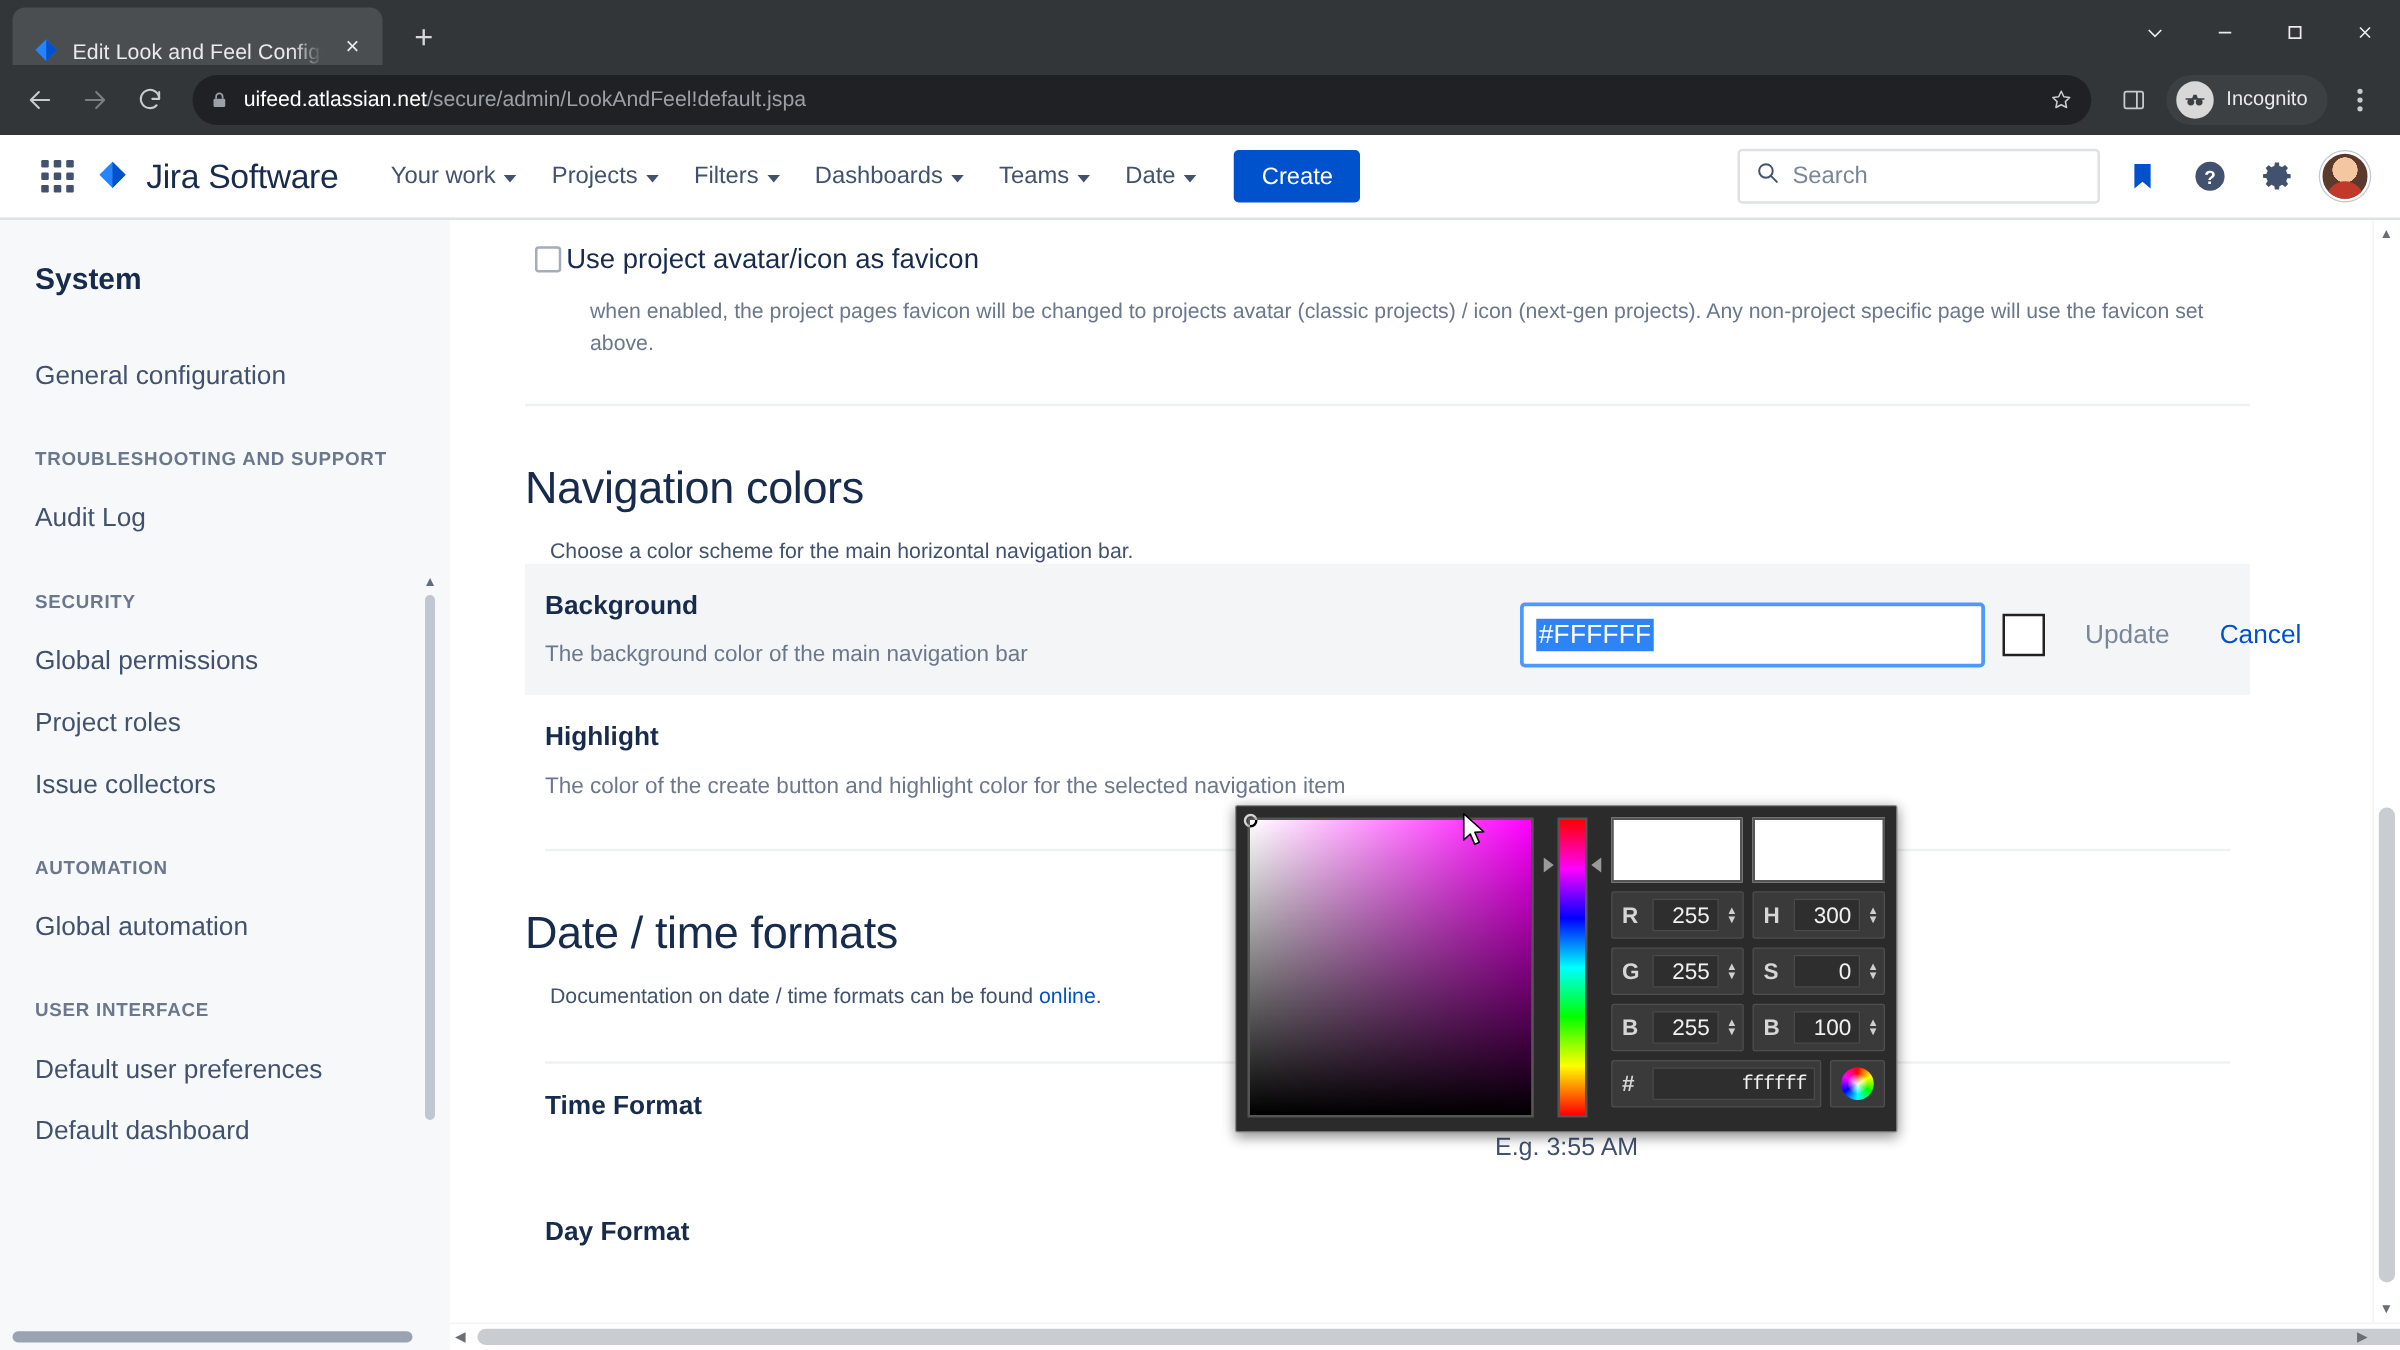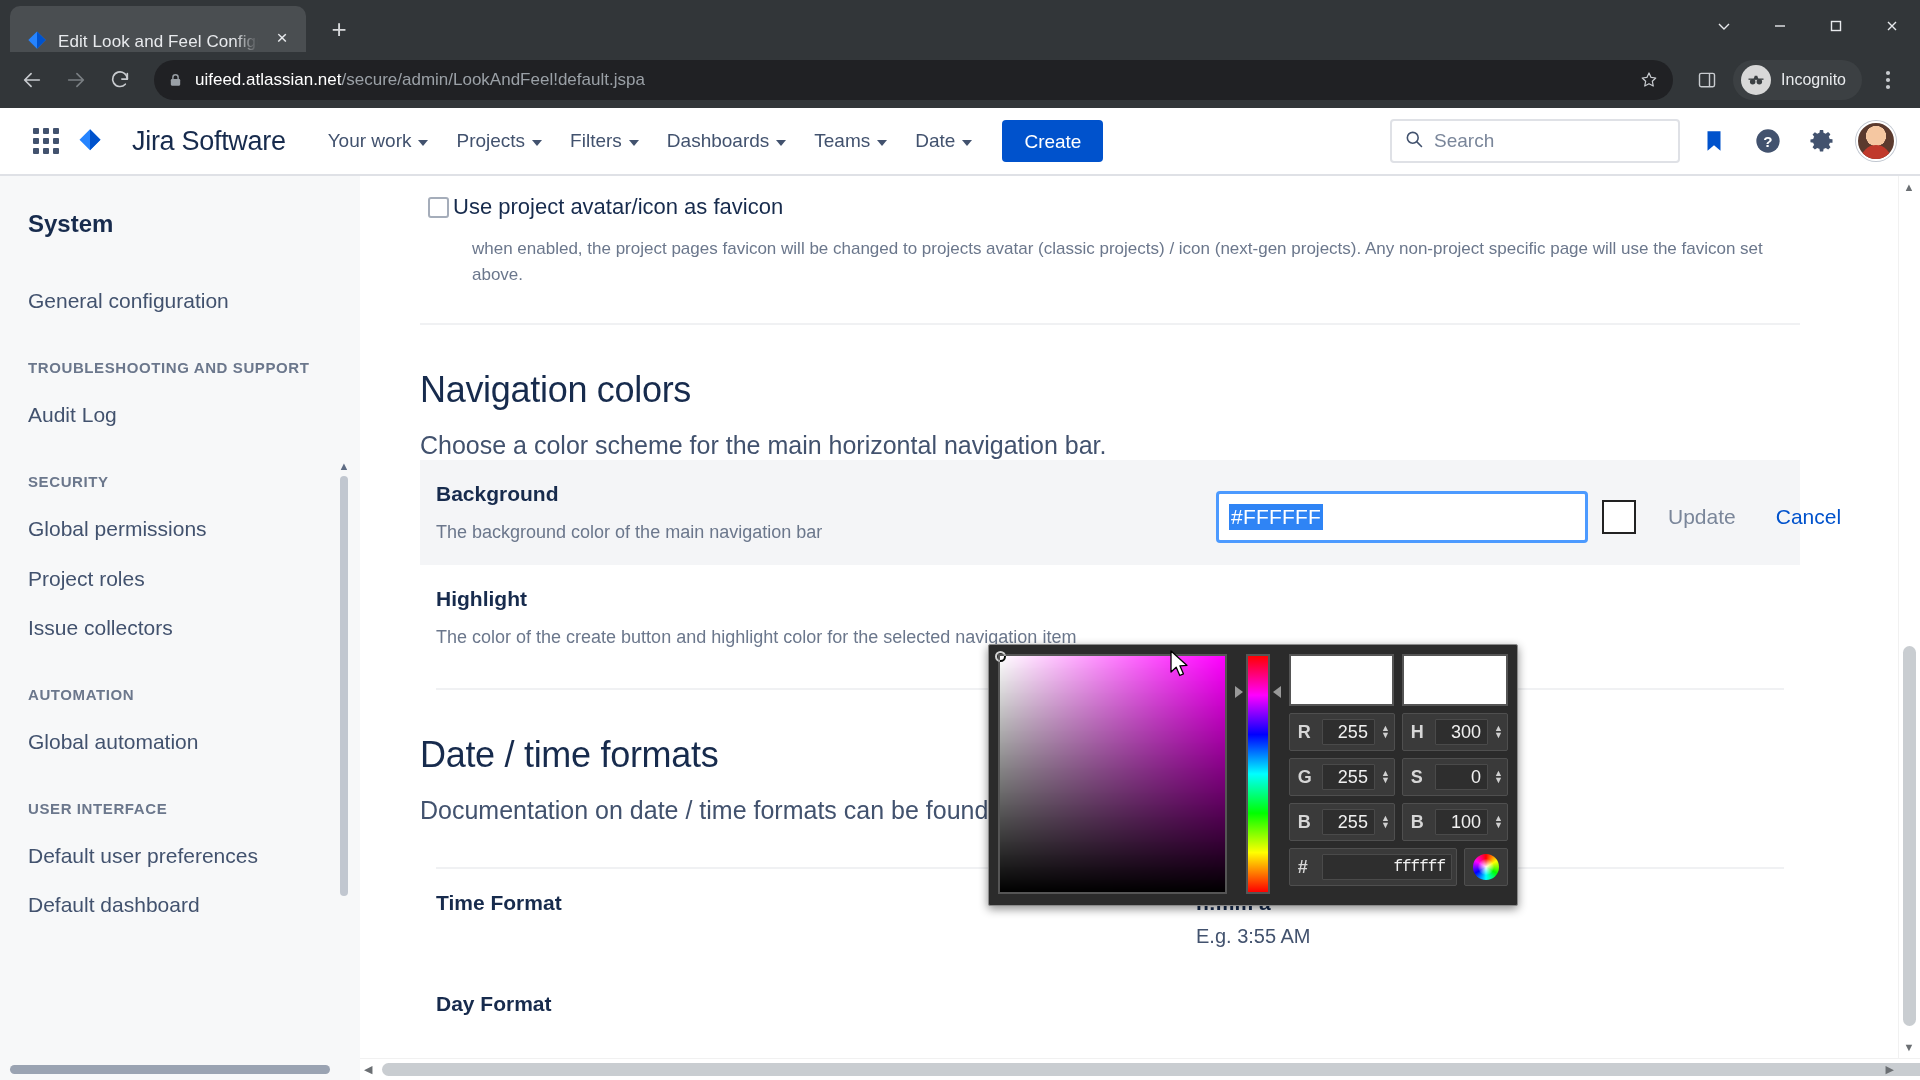--- a/index.html
+++ b/index.html
@@ -76,21 +76,21 @@
   
   .viewport { flex: 1 1 auto; background:#fff; position: relative; overflow: hidden; display:flex; flex-direction:column; }
 
   .jira-nav {
     height: 68px; background:#fff; border-bottom: 2px solid #dfe1e6; display:flex;
     align-items:center; padding: 0 24px; gap: 0; flex: 0 0 68px; position: relative; z-index: 5;
   }
   .appswitcher { width: 44px; height:44px; display:flex; align-items:center; justify-content:center; }
   .grid9 { display:grid; grid-template-columns: repeat(3, 6px); grid-gap: 4px; }
   .grid9 i { width:6px; height:6px; background:#42526e; display:block; border-radius:1px; }
-  .brand { display:flex; align-items:center; gap: 28px; margin-left: 8px; margin-right: 28px; }
+  .brand { display:flex; align-items:center; gap: 13px; margin-left: 8px; margin-right: 28px; }
   .brand-text { font-size: 27px; color:#172b4d; font-weight:500; letter-spacing:-.3px; }
   .navlinks { display:flex; gap: 0; }
   .navlink {
     display:flex; align-items:center; gap:7px; padding: 10px 14px; color:#42526e;
     font-size: 19px; border-radius: 4px; white-space:nowrap;
   }
   .caret { border-left: 5px solid transparent; border-right: 5px solid transparent; border-top: 6px solid #42526e; margin-top:3px; }
   .create-btn {
     background:#0052cc; color:#fff; font-size: 19px; font-weight: 500; border-radius: 4px;
     padding: 11px 22px; margin-left: 16px; border: none; line-height:1;
@@ -151,21 +151,21 @@
     flex: 0 0 21px; margin-top: 3px;
   }
   .chk-label { font-size: 22px; color:#172b4d; }
   .helptext { font-size: 17px; color:#6b778c; line-height: 1.55; margin: 16px 0 0 52px; max-width: 1390px; }
 
   hr.sep { border: none; border-top: 2px solid #f0f1f3; margin: 34px 0 0 0; }
 
   h2.section {
     font-size: 36px; color:#172b4d; font-weight: 500; margin: 44px 0 0 0; letter-spacing: -.3px;
   }
-  .section-sub { font-size: 25px; color:#42526e; margin-top: 20px; }
+  .section-sub { font-size: 17px; color:#42526e; margin-top: 20px; margin-left: 20px; }
   .section-sub a { color:#0052cc; text-decoration: none; }
 
   .row {
     display:flex; align-items:flex-end; padding: 22px 16px; gap: 20px; position:relative;
   }
   .row.shaded { background:#f4f5f7; }
   .row-labels { flex: 0 0 760px; }
   .row-title { font-size: 21px; color:#172b4d; font-weight: 700; }
   .row-desc { font-size: 18px; color:#6b778c; margin-top: 16px; }
   .row-controls { display:flex; align-items:center; gap: 14px; flex: 1 1 auto; }

